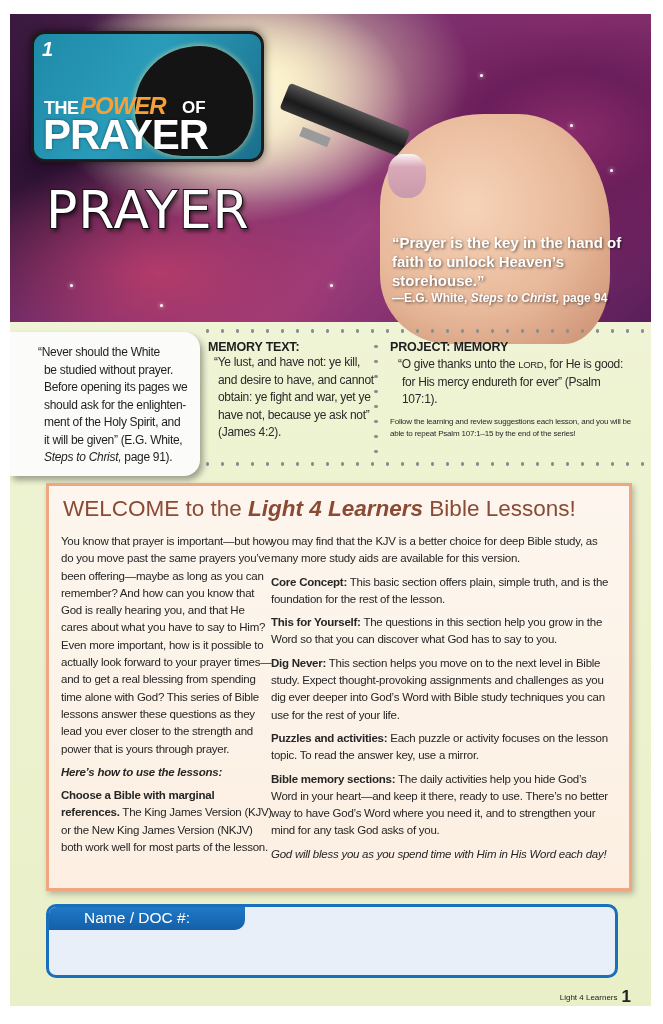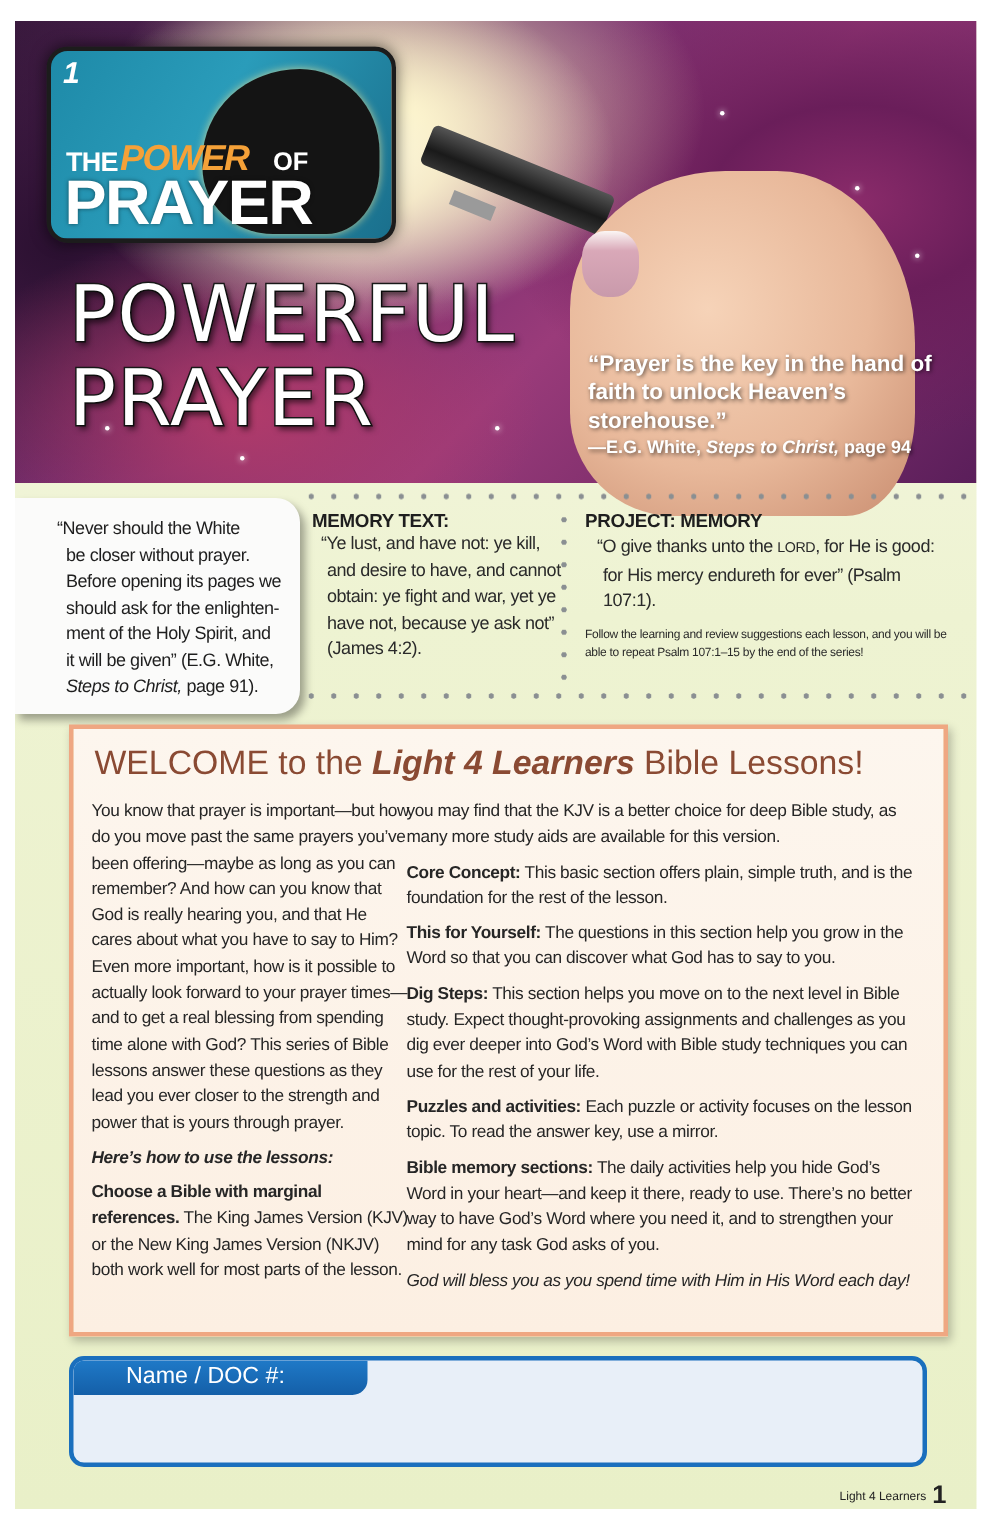--- a/index.html
+++ b/index.html
@@ -170,34 +170,33 @@
       <div class="badge-of">OF</div>
       <div class="badge-prayer">PRAYER</div>
     </div>
 
     <div class="key"></div>
     <div class="key-teeth"></div>
     <div class="hand"></div>
     <div class="thumbnail"></div>
 
     <div class="hero-title">
-      <span>POWERFUL</span>
       <span>PRAYER</span>
     </div>
 
     <div class="hero-quote">
       <div>“Prayer is the key in the hand of faith to unlock Heaven’s storehouse.”</div>
       <div class="hero-quote-attr"><span>—E.G. White, </span><i>Steps to Christ,</i><span> page 94</span></div>
     </div>
   </div>
 
   <div class="callout"></div>
   <div class="callout-text">
     <div>“Never should the White</div>
-    <div class="indent">be closer without prayer.</div>
+    <div class="indent">be studied without prayer.</div>
     <div class="indent">Before opening its pages we</div>
     <div class="indent">should ask for the enlighten-</div>
     <div class="indent">ment of the Holy Spirit, and</div>
     <div class="indent">it will be given” (E.G. White,</div>
     <div class="indent"><i>Steps to Christ,</i><span> page 91).</span></div>
   </div>
 
   <div class="dots-h" style="left:190px;top:315px;width:450px"></div>
   <div class="dots-h" style="left:190px;top:448px;width:450px"></div>
   <div class="dots-v" style="left:364px;top:325px;height:122px"></div>
@@ -219,21 +218,21 @@
     <div class="col col-left">
       <p>You know that prayer is important—but how do you move past the same prayers you’ve been offering—maybe as long as you can remember? And how can you know that God is really hearing you, and that He cares about what you have to say to Him? Even more important, how is it possible to actually look forward to your prayer times—and to get a real blessing from spending time alone with God? This series of Bible lessons answer these questions as they lead you ever closer to the strength and power that is yours through prayer.</p>
       <p><b><i>Here’s how to use the lessons:</i></b></p>
       <p style="height:68px;overflow:hidden"><b>Choose a Bible with marginal references.</b><span> The King James Version (KJV) or the New King James Version (NKJV) both work well for most parts of the lesson. However, you may find that the KJV is a better choice for deep Bible study, as many more study aids are available for this version.</span></p>
     </div>
 
     <div class="col col-right">
       <p>you may find that the KJV is a better choice for deep Bible study, as many more study aids are available for this version.</p>
       <p><b>Core Concept:</b><span> This basic section offers plain, simple truth, and is the foundation for the rest of the lesson.</span></p>
       <p><b>This for Yourself:</b><span> The questions in this section help you grow in the Word so that you can discover what God has to say to you.</span></p>
-      <p><b>Dig Steps:</b><span> This section helps you move on to the next level in Bible study. Expect thought-provoking assignments and challenges as you dig ever deeper into God’s Word with Bible study techniques you can use for the rest of your life.</span></p>
+      <p><b>Dig Never:</b><span> This section helps you move on to the next level in Bible study. Expect thought-provoking assignments and challenges as you dig ever deeper into God’s Word with Bible study techniques you can use for the rest of your life.</span></p>
       <p><b>Puzzles and activities:</b><span> Each puzzle or activity focuses on the lesson topic. To read the answer key, use a mirror.</span></p>
       <p><b>Bible memory sections:</b><span> The daily activities help you hide God’s Word in your heart—and keep it there, ready to use. There’s no better way to have God’s Word where you need it, and to strengthen your mind for any task God asks of you.</span></p>
       <p><i>God will bless you as you spend time with Him in His Word each day!</i></p>
     </div>
   </div>
 
   <div class="name-box">
     <div class="name-tab">
       <div class="name-label">Name / DOC #:</div>
     </div>

